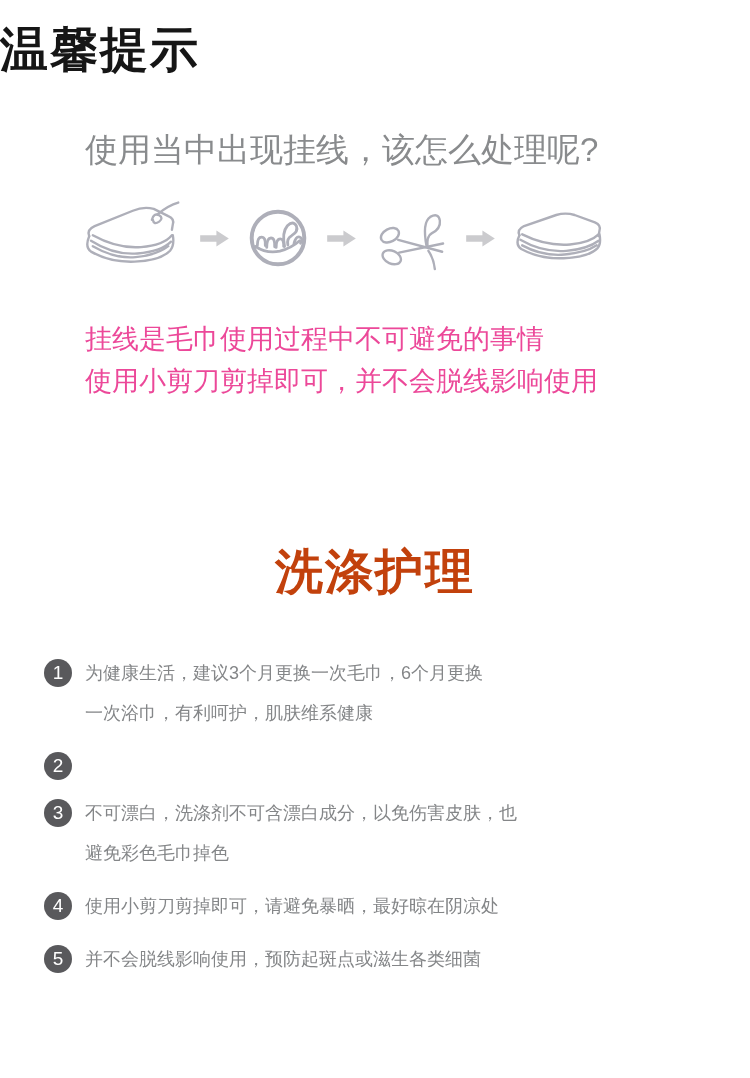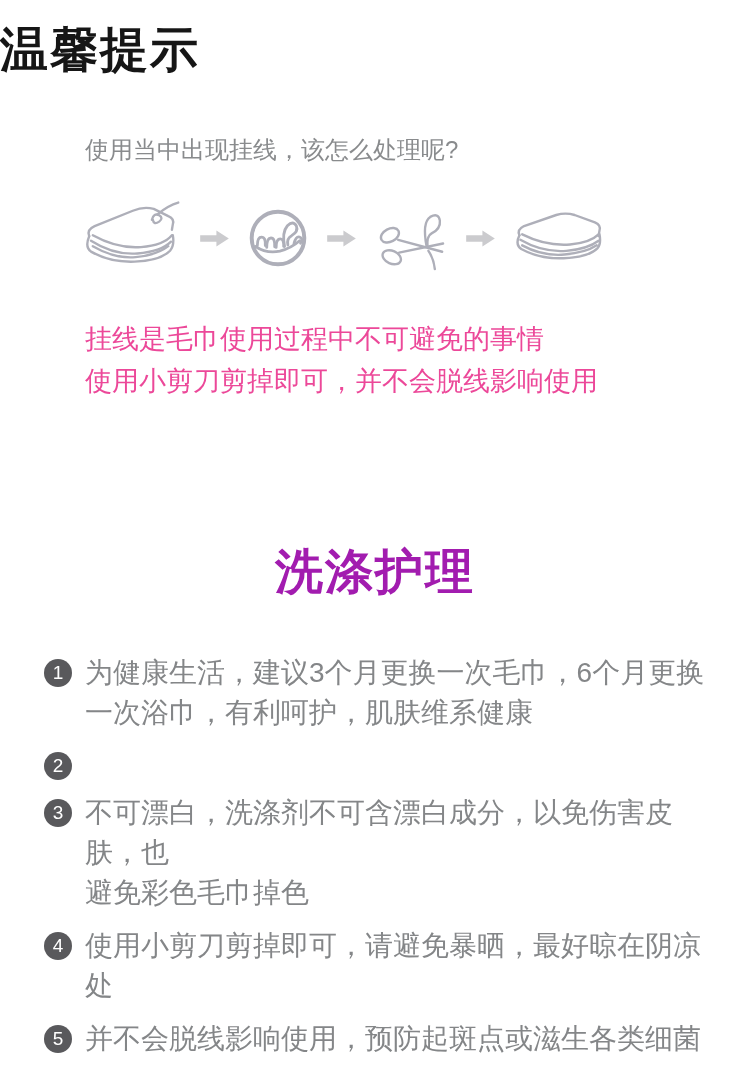--- a/index.html
+++ b/index.html
@@ -21,21 +21,21 @@
     margin-top: 25px;
     text-align: left;
     font-size: 48px;
     line-height: 50px;
     font-weight: 700;
     color: #161616;
     letter-spacing: 2px;
   }
   .tips-question {
     margin: 55px 12px 0 85px;
-    font-size: 24px;
+    font-size: 33px;
     line-height: 40px;
     color: #898b8d;
   }
   .process-row {
     margin: 28px 0 0 80px;
     height: 80px;
     width: 520px;
     display: flex;
     align-items: center;
     gap: 16px;
@@ -56,21 +56,21 @@
     white-space: pre-line;
   }
 
   
   .care-title {
     margin-top: 145px;
     text-align: center;
     font-size: 48px;
     line-height: 50px;
     font-weight: 700;
-    color: #a21caf;
+    color: #c2410c;
     letter-spacing: 2px;
   }
   .care-list {
     margin: 56px 0 0 44px;
     width: 680px;
     list-style: none;
   }
   .care-item {
     display: flex;
     align-items: flex-start;
@@ -83,21 +83,21 @@
     margin-top: 6px;
     margin-right: 13px;
     border-radius: 50%;
     background: #59595c;
     color: #ffffff;
     font-size: 19px;
     line-height: 28px;
     text-align: center;
   }
   .care-text {
-    font-size: 28px;
+    font-size: 18px;
     line-height: 40px;
     color: #848688;
     white-space: pre-line;
     max-width: 636px;
   }
 </style>
 </head>
 <body>
 
 <div class="page">

